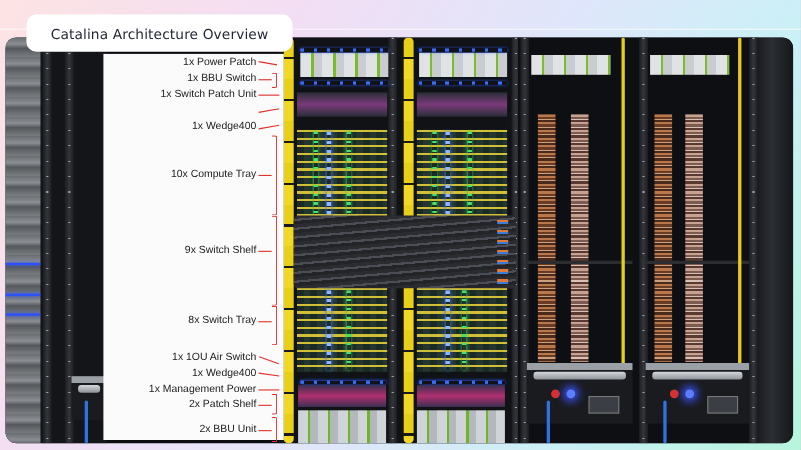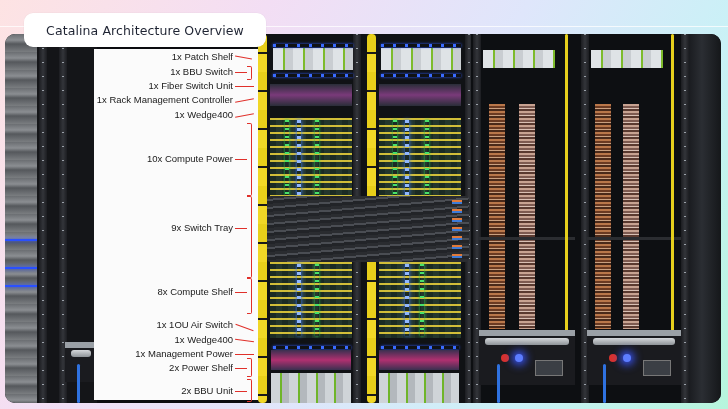--- a/index.html
+++ b/index.html
@@ -156,32 +156,31 @@
   <div class="blue-cable" style="left:598px;top:330px;height:39px;"></div>
 
   <div class="right-dark" style="left:684px;width:32px;"></div>
 </div>
 
 <div class="title-card">
   <span>Catalina Architecture Overview</span>
 </div>
 
 <div class="label-panel">
-  <div class="lbl" style="top:2px">1x Patch Shelf</div>
+  <div class="lbl" style="top:2px">1x Power Patch</div>
   <div class="lbl" style="top:17px">1x BBU Switch</div>
-  <div class="lbl" style="top:31px">1x Fiber Switch Unit</div>
-  <div class="lbl" style="top:45px">1x Rack Management Controller</div>
+  <div class="lbl" style="top:31px">1x Switch Patch Unit</div>
   <div class="lbl" style="top:60px">1x Wedge400</div>
-  <div class="lbl" style="top:104px">10x Compute Power</div>
-  <div class="lbl" style="top:173px">9x Switch Tray</div>
-  <div class="lbl" style="top:237px">8x Compute Shelf</div>
+  <div class="lbl" style="top:104px">10x Compute Tray</div>
+  <div class="lbl" style="top:173px">9x Switch Shelf</div>
+  <div class="lbl" style="top:237px">8x Switch Tray</div>
   <div class="lbl" style="top:270px">1x 1OU Air Switch</div>
   <div class="lbl" style="top:285px">1x Wedge400</div>
   <div class="lbl" style="top:299px">1x Management Power</div>
-  <div class="lbl" style="top:313px">2x Power Shelf</div>
+  <div class="lbl" style="top:313px">2x Patch Shelf</div>
   <div class="lbl" style="top:336px">2x BBU Unit</div>
 
   <div class="lbl-line" style="left:141px;top:8px;width:17px;transform:rotate(10deg);"></div>
   <div class="lbl-line" style="left:141px;top:23px;width:12px;"></div>
   <div class="brace" style="left:153px;top:17px;height:12px;"></div>
   <div class="lbl-line" style="left:141px;top:37px;width:19px;"></div>
   <div class="lbl-line" style="left:141px;top:51px;width:19px;transform:rotate(-10deg);"></div>
   <div class="lbl-line" style="left:141px;top:66px;width:19px;transform:rotate(-10deg);"></div>
   <div class="lbl-line" style="left:141px;top:110px;width:12px;"></div>
   <div class="brace" style="left:153px;top:74px;height:71px;"></div>

